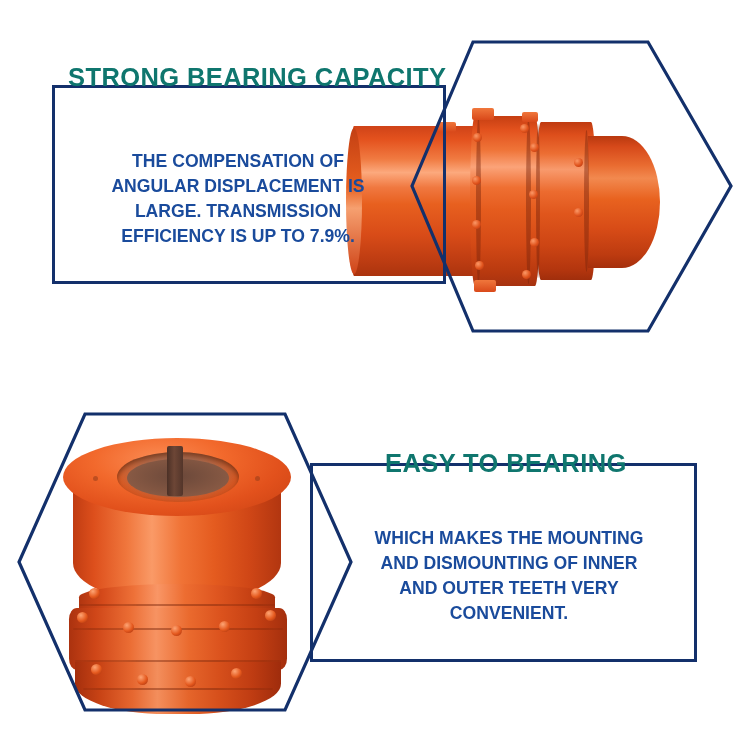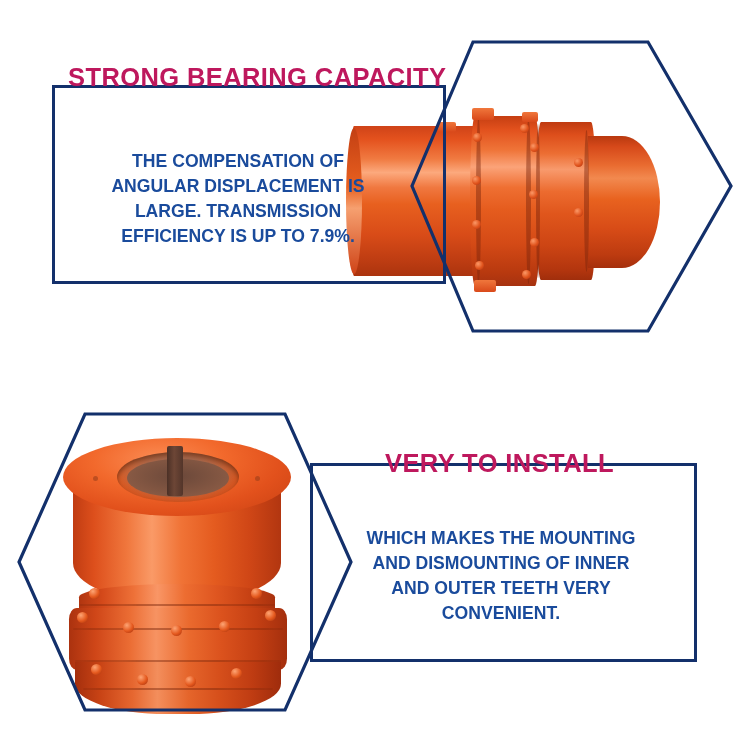--- a/index.html
+++ b/index.html
@@ -18,21 +18,21 @@
     position: relative;
     width: 750px;
     height: 750px;
     background: #ffffff;
   }
 
   
   .heading {
     position: absolute;
     font-weight: bold;
-    color: #be185d;
+    color: #0f766e;
     letter-spacing: 0.4px;
     white-space: nowrap;
     line-height: 1;
   }
   #heading-top {
     left: 68px;
     top: 44px;
     font-size: 25.5px;
   }
   #heading-bottom {
@@ -68,21 +68,21 @@
     line-height: 1.42;
     text-align: center;
     white-space: pre-line;
   }
   #body-text-top {
     left: 62px;
     top: 131px;
     width: 352px;
   }
   #body-text-bottom {
-    left: 336px;
+    left: 344px;
     top: 508px;
     width: 330px;
   }
 
   
   .hex-wrap {
     position: absolute;
   }
   .hex-svg {
     position: absolute;
@@ -411,21 +411,21 @@
           <div class="v-bolt" style="left:176px;top:236px;"></div>
         </div>
       </div>
       <svg class="hex-svg" width="336" height="300" viewBox="0 0 336 300">
         <polygon class="hex-outline" points="68,2 268,2 334,150 268,298 68,298 2,150"></polygon>
       </svg>
     </div>
 
     <div class="text-box" id="text-box-bottom"></div>
 
-    <h2 class="heading" id="heading-bottom">VERY TO INSTALL</h2>
+    <h2 class="heading" id="heading-bottom">EASY TO BEARING</h2>
 
     <p class="body-text" id="body-text-bottom">WHICH MAKES THE MOUNTING
 AND DISMOUNTING OF INNER
 AND OUTER TEETH VERY
 CONVENIENT.</p>
   </section>
 
 </div>
 
 </body></html>

